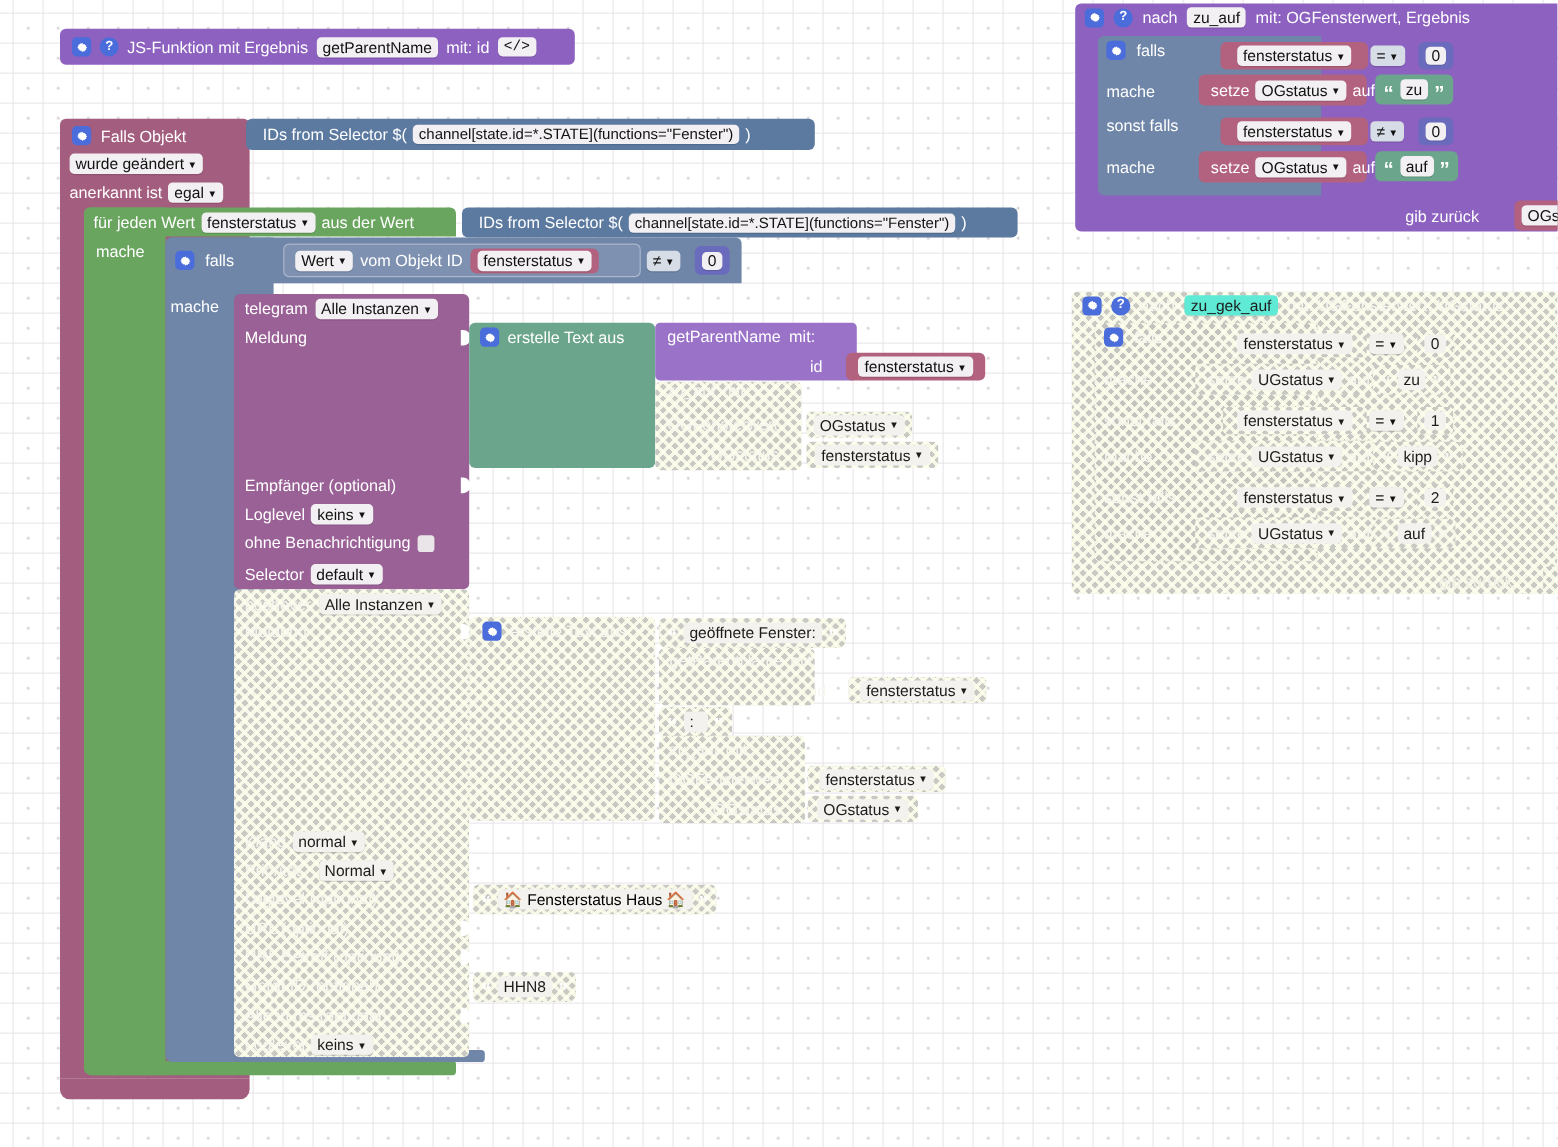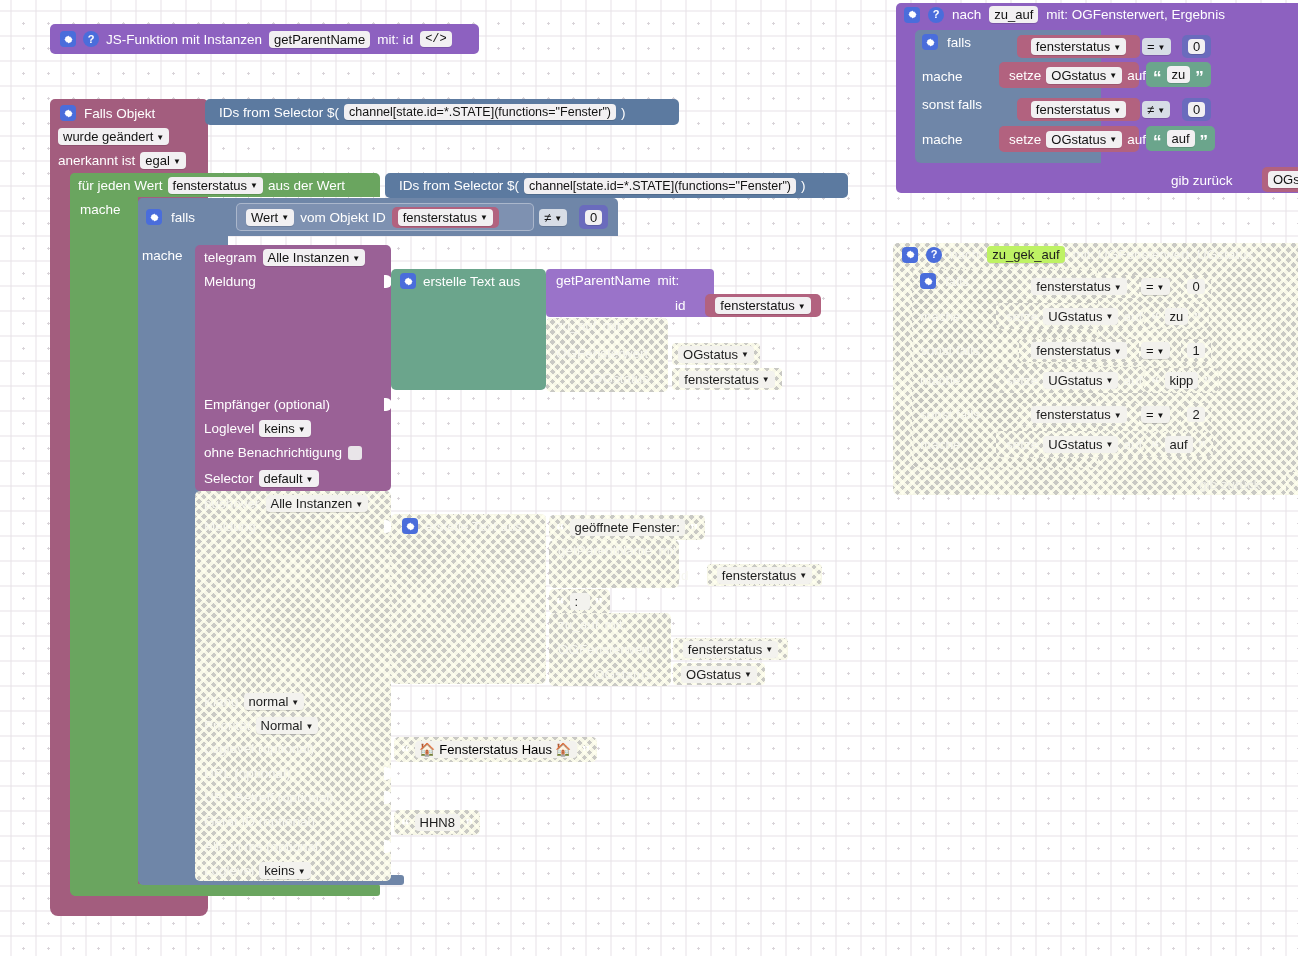--- a/index.html
+++ b/index.html
@@ -69,21 +69,21 @@
 </head>
 <body>
 
 <div class="blk c-func" style="left:50px;top:24px;width:429px;height:30px;display:flex;align-items:center;gap:7px;padding:0 10px;">
   <span class="gear">
     <svg viewBox="0 0 24 24">
         <path fill="#fff" d="M12 8a4 4 0 100 8 4 4 0 000-8zm0 6a2 2 0 110-4 2 2 0 010 4zm9-2l-2-1.2.3-2.3-2.2-.9-1.3-1.9-2.3.4L12 3.5l-1.5 1.6-2.3-.4L6.9 6.6l-2.2.9.3 2.3L3 12l2 1.2-.3 2.3 2.2.9 1.3 1.9 2.3-.4L12 20.5l1.5-1.6 2.3.4 1.3-1.9 2.2-.9-.3-2.3z"></path>
       </svg>
   </span>
   <span class="help">?</span>
-  <span class="lbl">JS-Funktion mit Instanzen</span>
+  <span class="lbl">JS-Funktion mit Ergebnis</span>
   <span class="fld">getParentName</span>
   <span class="lbl">mit: id</span>
   <span class="fld" style="font-family:'Liberation Mono',monospace;font-size:12px;">&lt;/&gt;</span>
 </div>
 
 <div class="blk c-trigger" style="left:50px;top:99px;width:158px;height:800px;border-radius:5px 5px 0 0;"></div>
 <div class="blk c-trigger" style="left:50px;top:899px;width:158px;height:17px;border-radius:0 0 8px 8px;"></div>
 
 <div class="blk" style="left:60px;top:102px;width:150px;height:22px;display:flex;align-items:center;gap:8px;">
   <span class="gear">
@@ -248,21 +248,21 @@
 </div>
 <div class="lbl" style="position:absolute;left:204px;top:519px;color:#f7f7f0">Meldung</div>
 
 <div class="row" style="position:absolute;left:204px;top:693px;gap:5px;">
   <span class="lbl" style="color:#f7f7f0">Klang</span>
   <span class="fld" style="background:#f3f2ee;color:#1c1c1c">
       <span>normal</span>
       <span class="caret">▼</span>
     </span>
 </div>
-<div class="row" style="position:absolute;left:204px;top:717px;gap:5px;">
+<div class="row" style="position:absolute;left:204px;top:717px;gap:15px;">
   <span class="lbl" style="color:#f7f7f0">Priorität</span>
   <span class="fld" style="background:#f3f2ee;color:#1c1c1c">
       <span>Normal</span>
       <span class="caret">▼</span>
     </span>
 </div>
 <div class="lbl" style="position:absolute;left:204px;top:741px;color:#f7f7f0">Loglevel (optional)</div>
 <div class="lbl" style="position:absolute;left:204px;top:766px;color:#f7f7f0">URL (optional)</div>
 <div class="lbl" style="position:absolute;left:204px;top:790px;color:#f7f7f0">URL Betreff (optional)</div>
 <div class="lbl" style="position:absolute;left:204px;top:814px;color:#f7f7f0">Gerät ID (optional)</div>
@@ -437,21 +437,21 @@
 
 <div class="blk dis" style="left:893px;top:243px;width:405px;height:252px;border-radius:5px 0 0 5px;"></div>
 <div class="row" style="position:absolute;left:902px;top:246px;gap:8px;">
   <span class="gear">
     <svg viewBox="0 0 24 24">
         <path fill="#fff" d="M12 8a4 4 0 100 8 4 4 0 000-8zm0 6a2 2 0 110-4 2 2 0 010 4zm9-2l-2-1.2.3-2.3-2.2-.9-1.3-1.9-2.3.4L12 3.5l-1.5 1.6-2.3-.4L6.9 6.6l-2.2.9.3 2.3L3 12l2 1.2-.3 2.3 2.2.9 1.3 1.9 2.3-.4L12 20.5l1.5-1.6 2.3.4 1.3-1.9 2.2-.9-.3-2.3z"></path>
       </svg>
   </span>
   <span class="help">?</span>
   <span class="lbl" style="color:#f7f7f0">nach</span>
-  <span class="fld" style="background:#bef264;color:#1c1c1c">zu_gek_auf</span>
+  <span class="fld" style="background:#5eead4;color:#1c1c1c">zu_gek_auf</span>
   <span class="lbl" style="color:#f7f7f0">mit: UGFensterwert, UGstatus</span>
 </div>
 <div class="dis" style="position:absolute;left:912px;top:269px;width:186px;height:199px;border-radius:5px 0 0 6px;background-color:#c4c4bf;"></div>
 <div class="row" style="position:absolute;left:920px;top:273px;gap:9px;">
   <span class="gear">
     <svg viewBox="0 0 24 24">
         <path fill="#fff" d="M12 8a4 4 0 100 8 4 4 0 000-8zm0 6a2 2 0 110-4 2 2 0 010 4zm9-2l-2-1.2.3-2.3-2.2-.9-1.3-1.9-2.3.4L12 3.5l-1.5 1.6-2.3-.4L6.9 6.6l-2.2.9.3 2.3L3 12l2 1.2-.3 2.3 2.2.9 1.3 1.9 2.3-.4L12 20.5l1.5-1.6 2.3.4 1.3-1.9 2.2-.9-.3-2.3z"></path>
       </svg>
   </span>
   <span class="lbl" style="color:#f7f7f0">falls</span>

